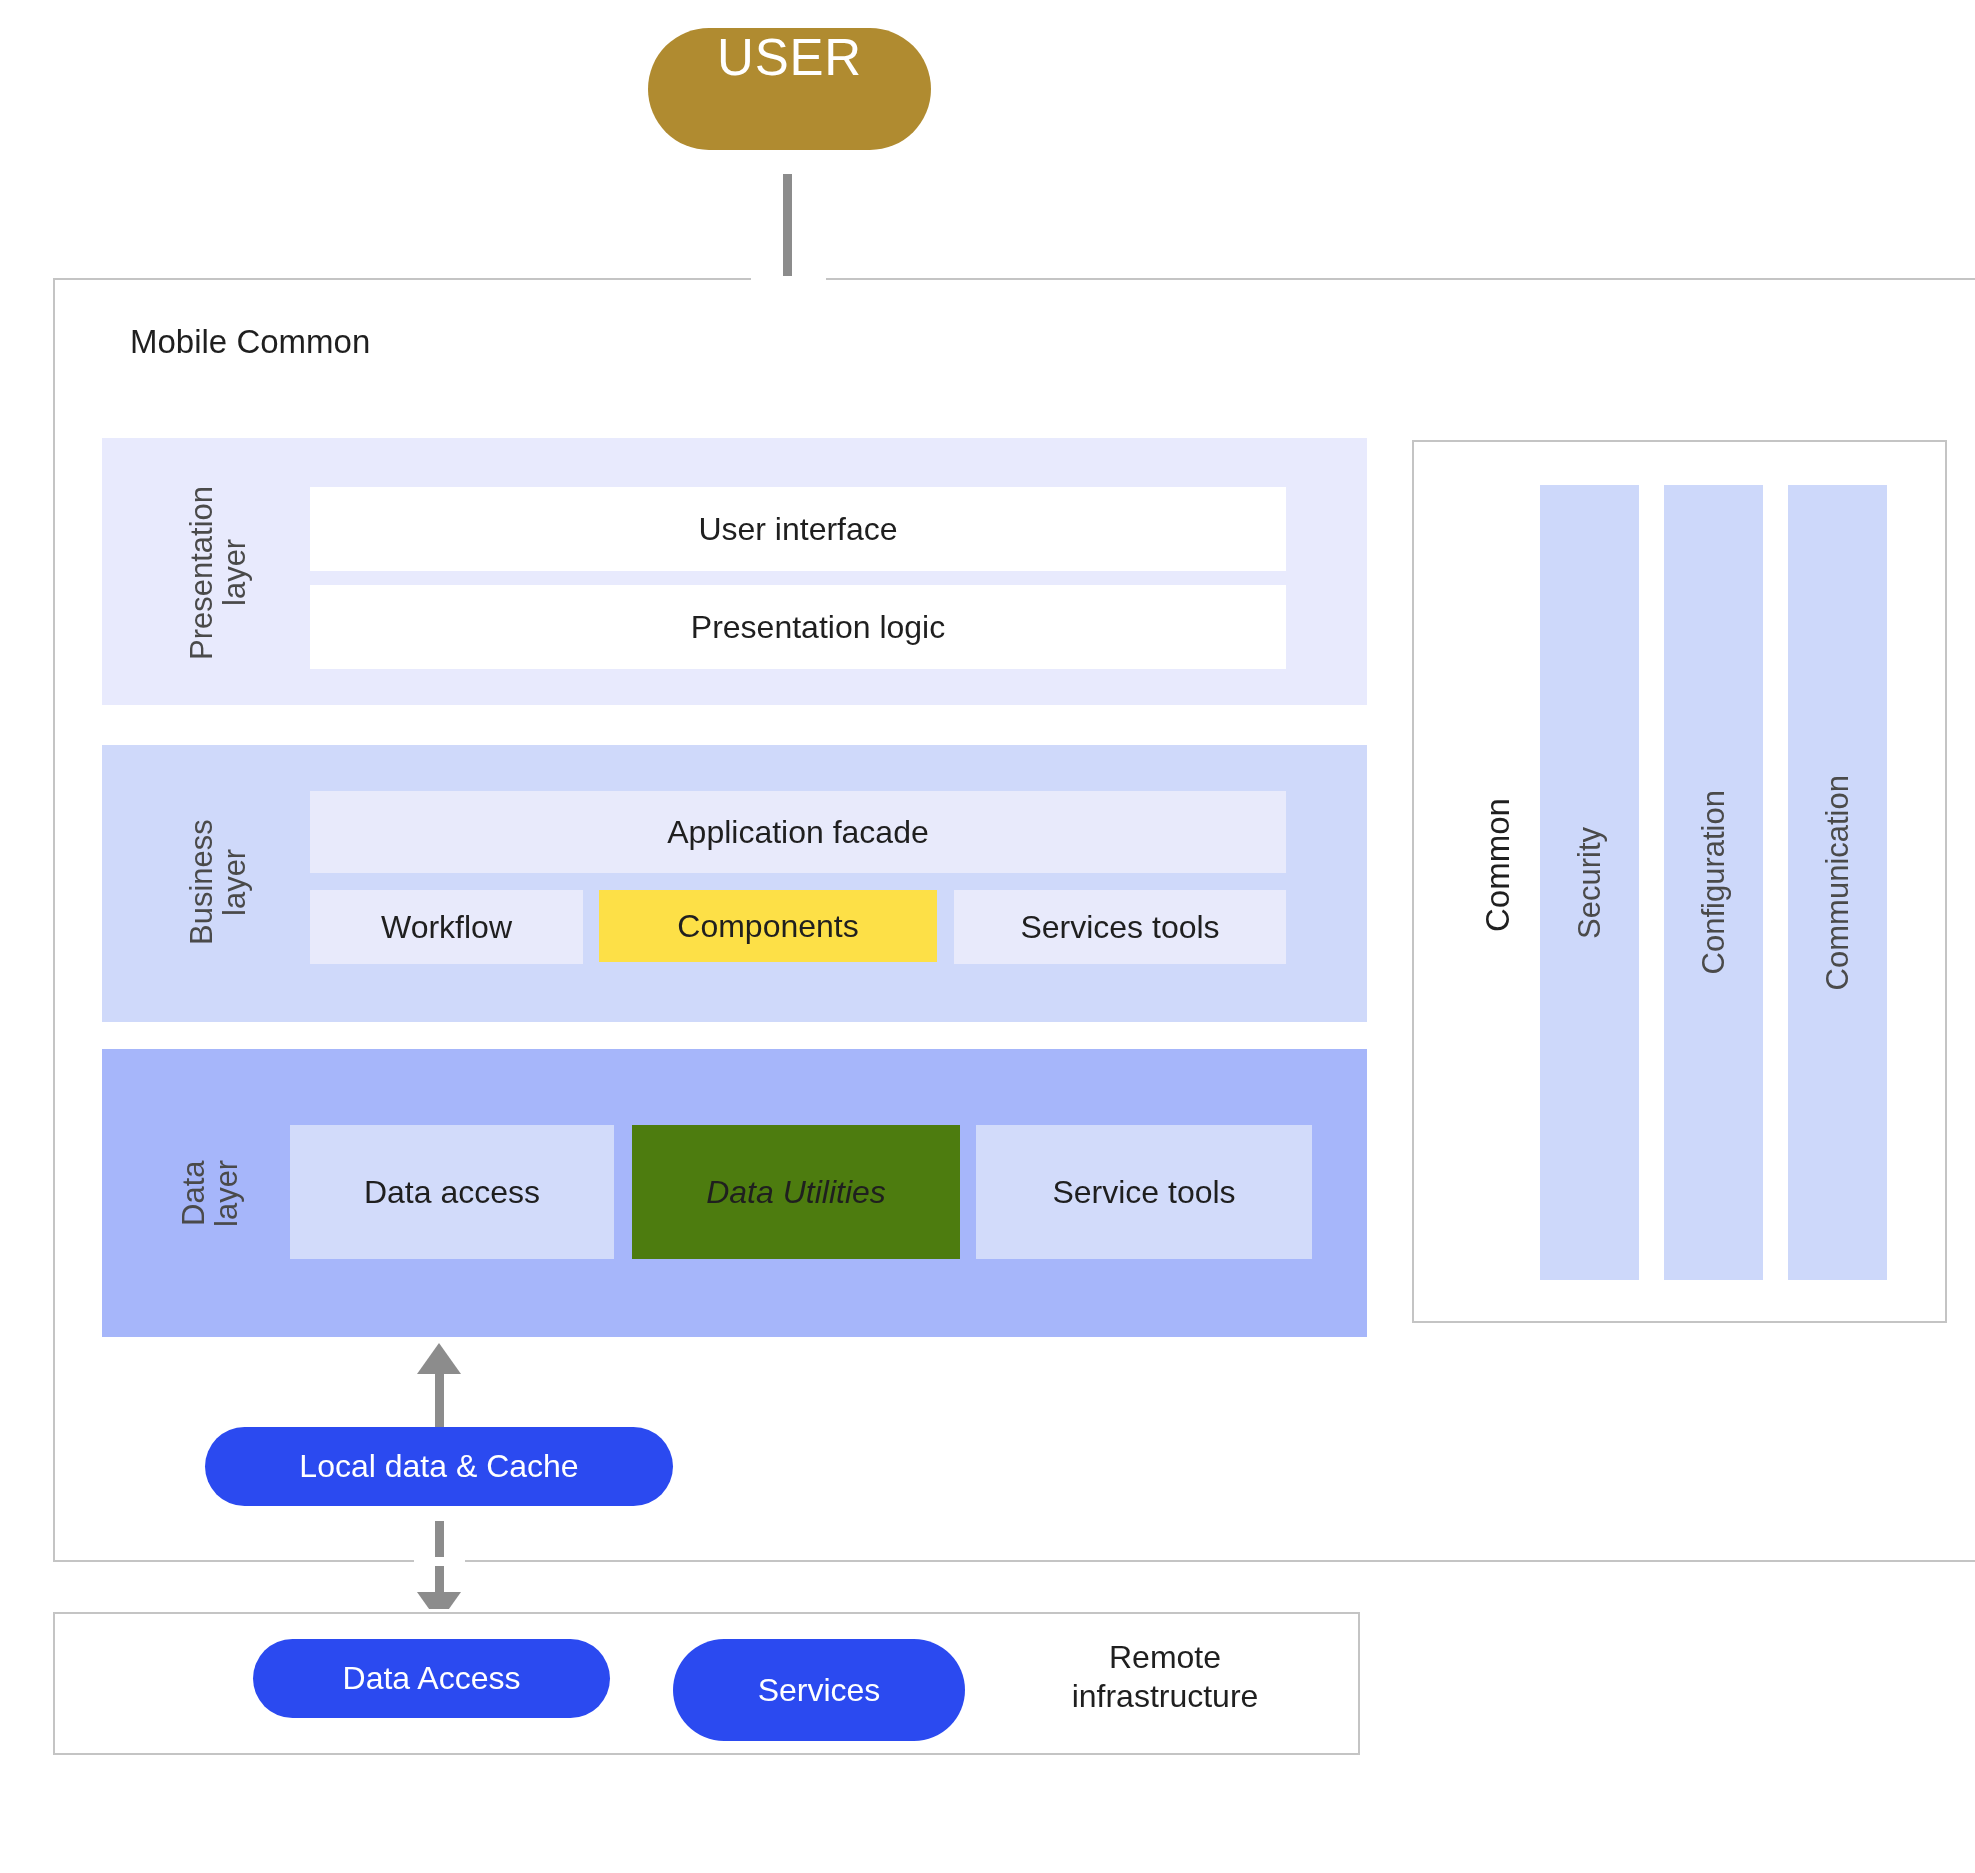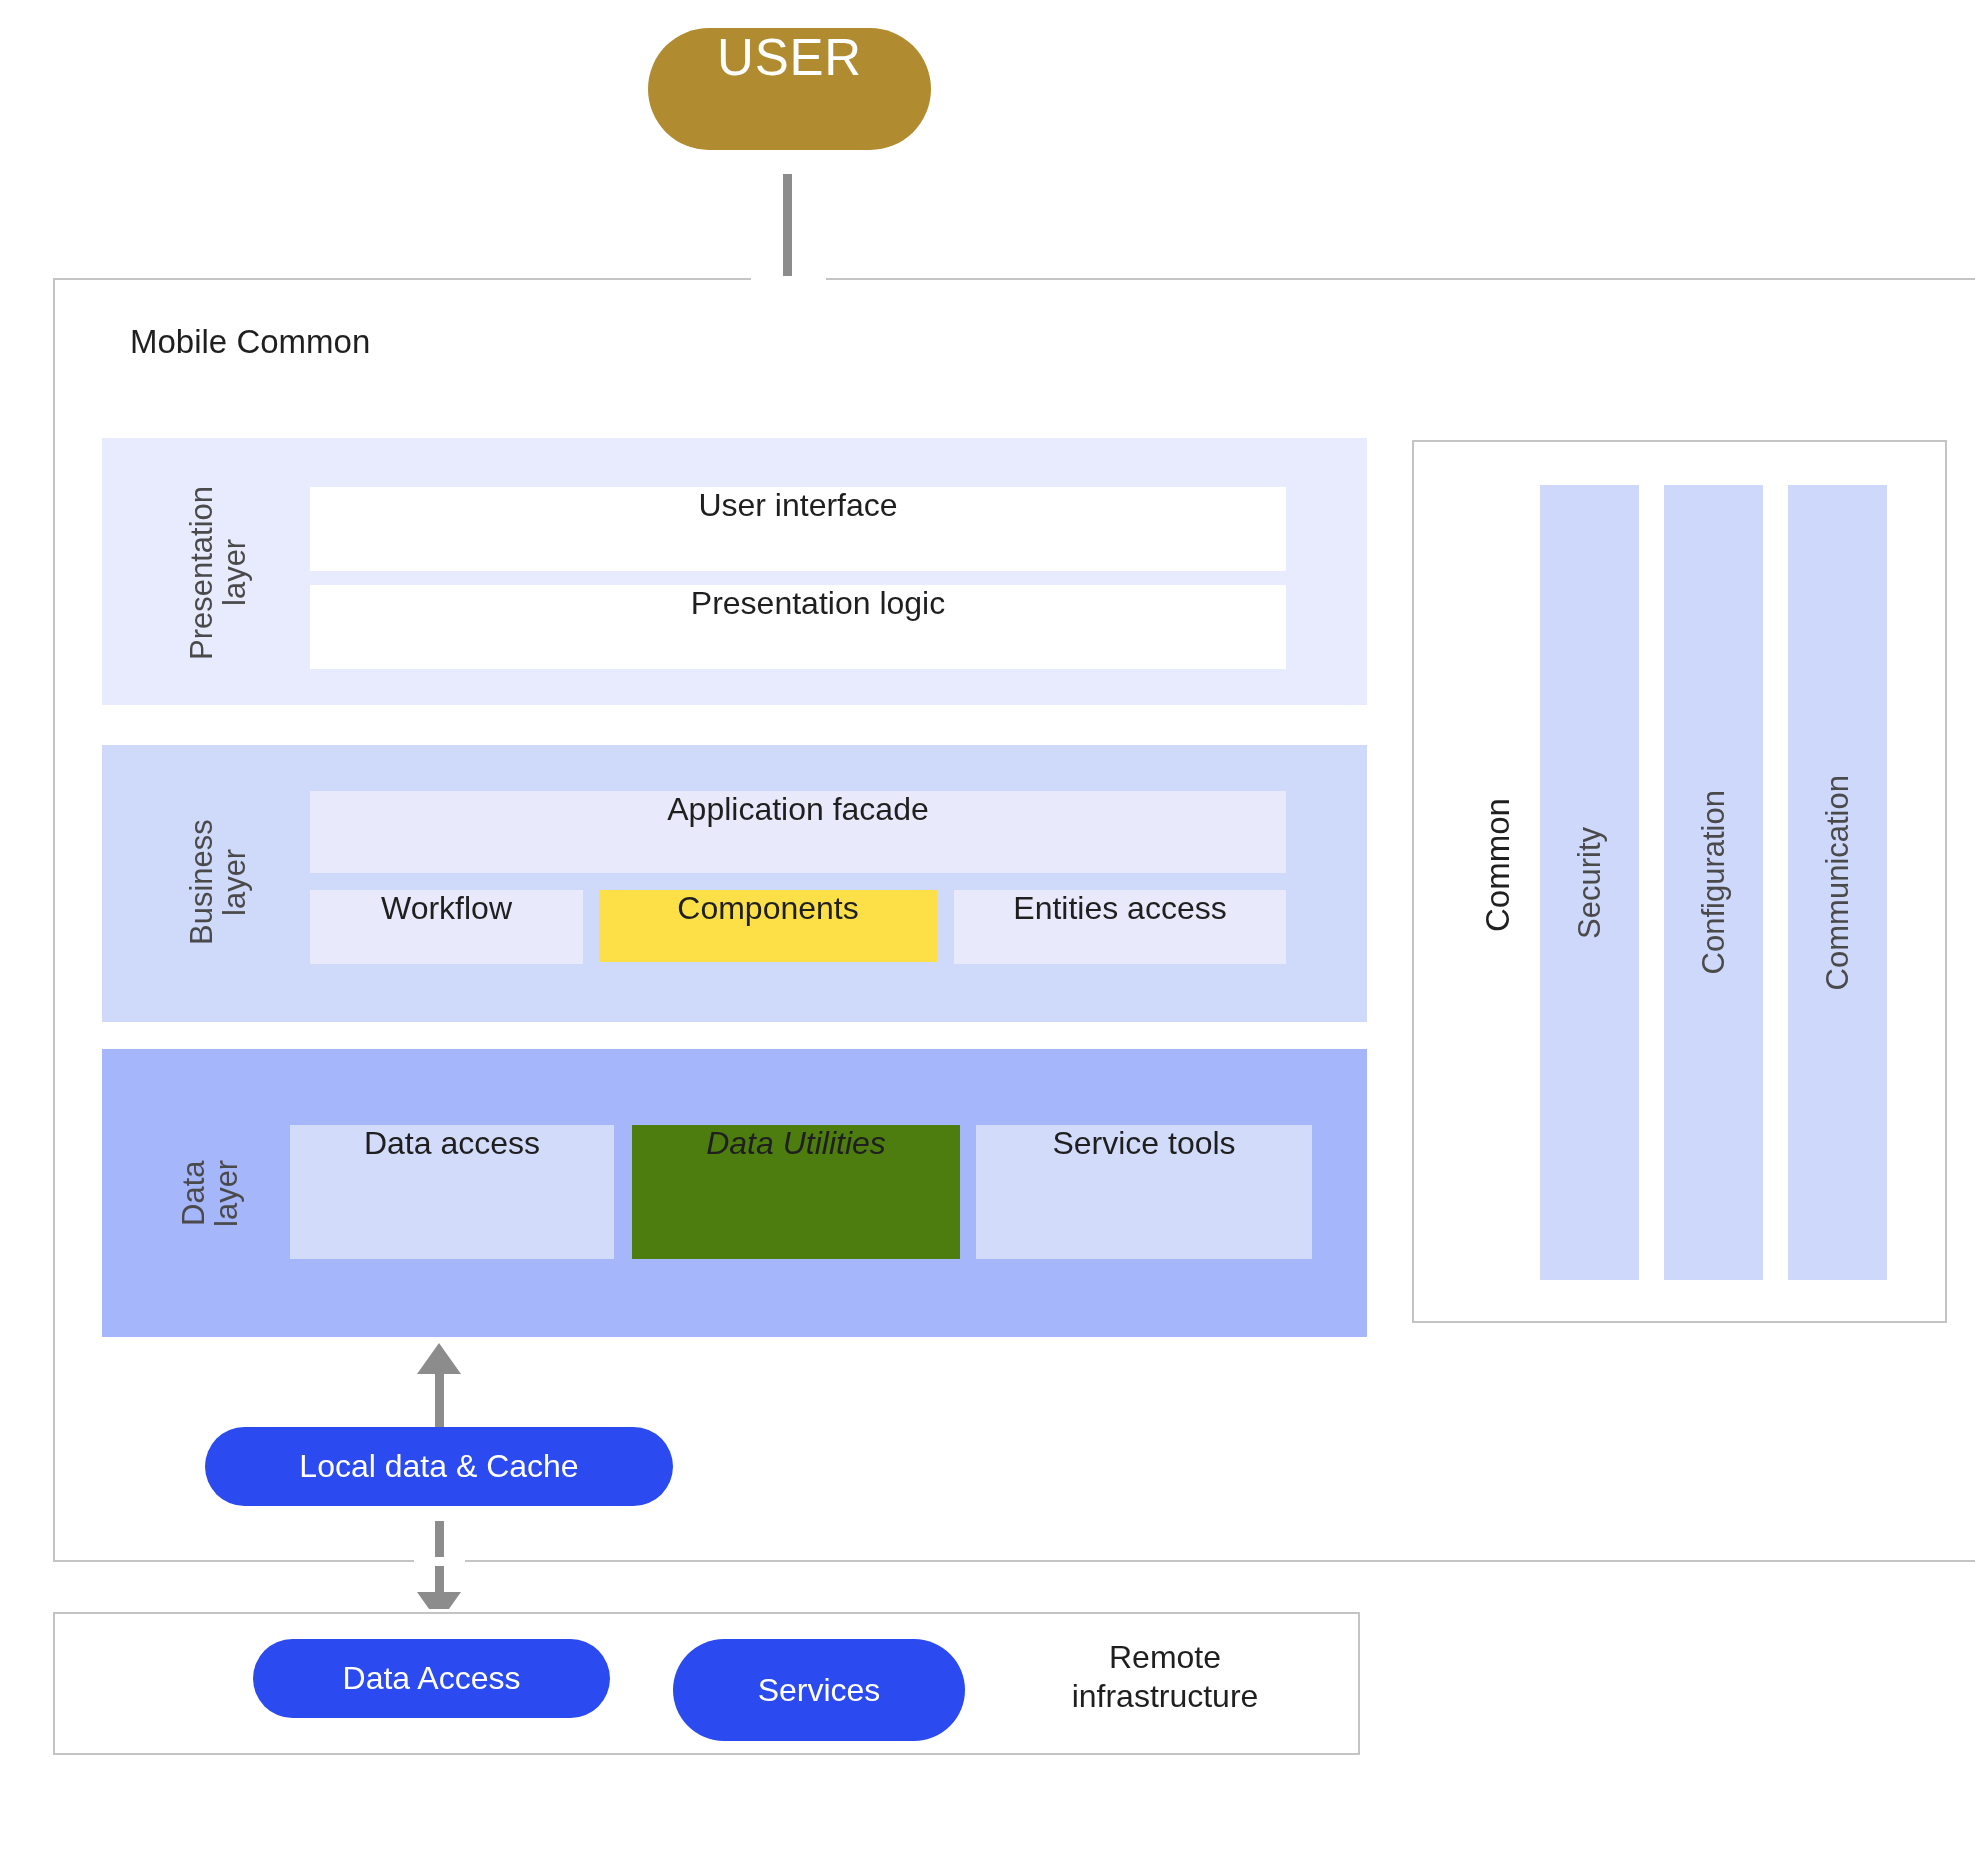--- a/index.html
+++ b/index.html
@@ -88,20 +88,21 @@
     line-height: 1.08;
     writing-mode: vertical-rl;
     transform: rotate(180deg);
     text-align: center;
     white-space: pre-line;
   }
   .cell {
     position: absolute;
     box-sizing: border-box;
     display: flex;
+    align-items: center;
     justify-content: center;
     color: #1F1F1F;
     font-size: 32px;
     text-align: center;
   }
 
   
   .common-label {
     position: absolute;
     color: #1F1F1F;
@@ -184,21 +185,21 @@
   <div class="cell" style="left:310px; top:791px; width:976px; height:82px; background:#E8EAFB;">
     <span>Application facade</span>
   </div>
   <div class="cell" style="left:310px; top:890px; width:273px; height:74px; background:#E8EAFB;">
     <span>Workflow</span>
   </div>
   <div class="cell" style="left:599px; top:890px; width:338px; height:72px; background:#fde047;">
     <span>Components</span>
   </div>
   <div class="cell" style="left:954px; top:890px; width:332px; height:74px; background:#E8EAFB;">
-    <span>Entities access</span>
+    <span>Services tools</span>
   </div>
 
   <div class="layer" style="left:102px; top:1049px; width:1265px; height:288px; background:#A6B6FA;"></div>
   <div class="layer-label" style="left:177px; top:1118px; width:71px; height:150px;">Data
 layer</div>
 
   <div class="cell" style="left:290px; top:1125px; width:324px; height:134px; background:#D2DBFA;">
     <span>Data access</span>
   </div>
   <div class="cell" style="left:632px; top:1125px; width:328px; height:134px; background:#4d7c0f;font-style:italic;">

